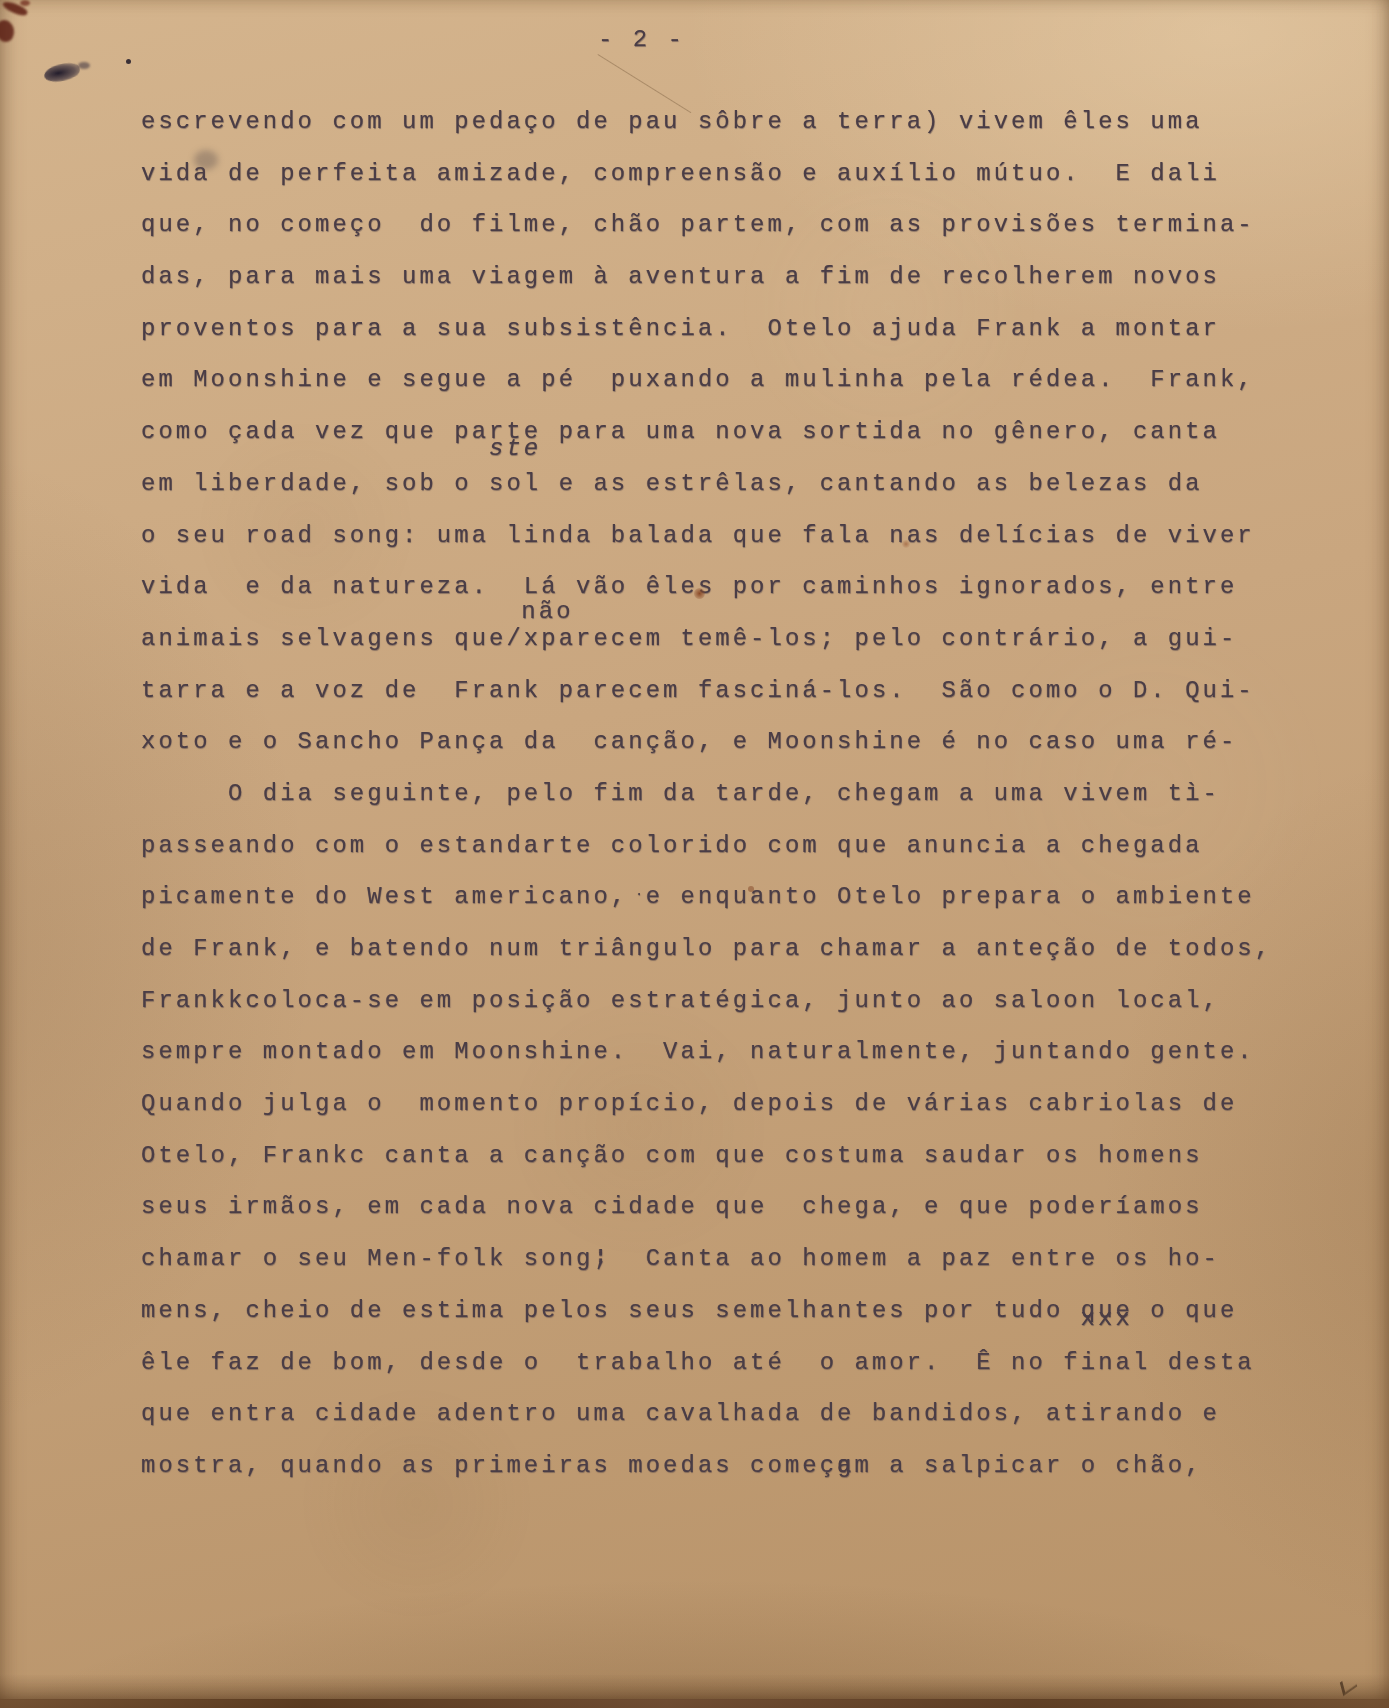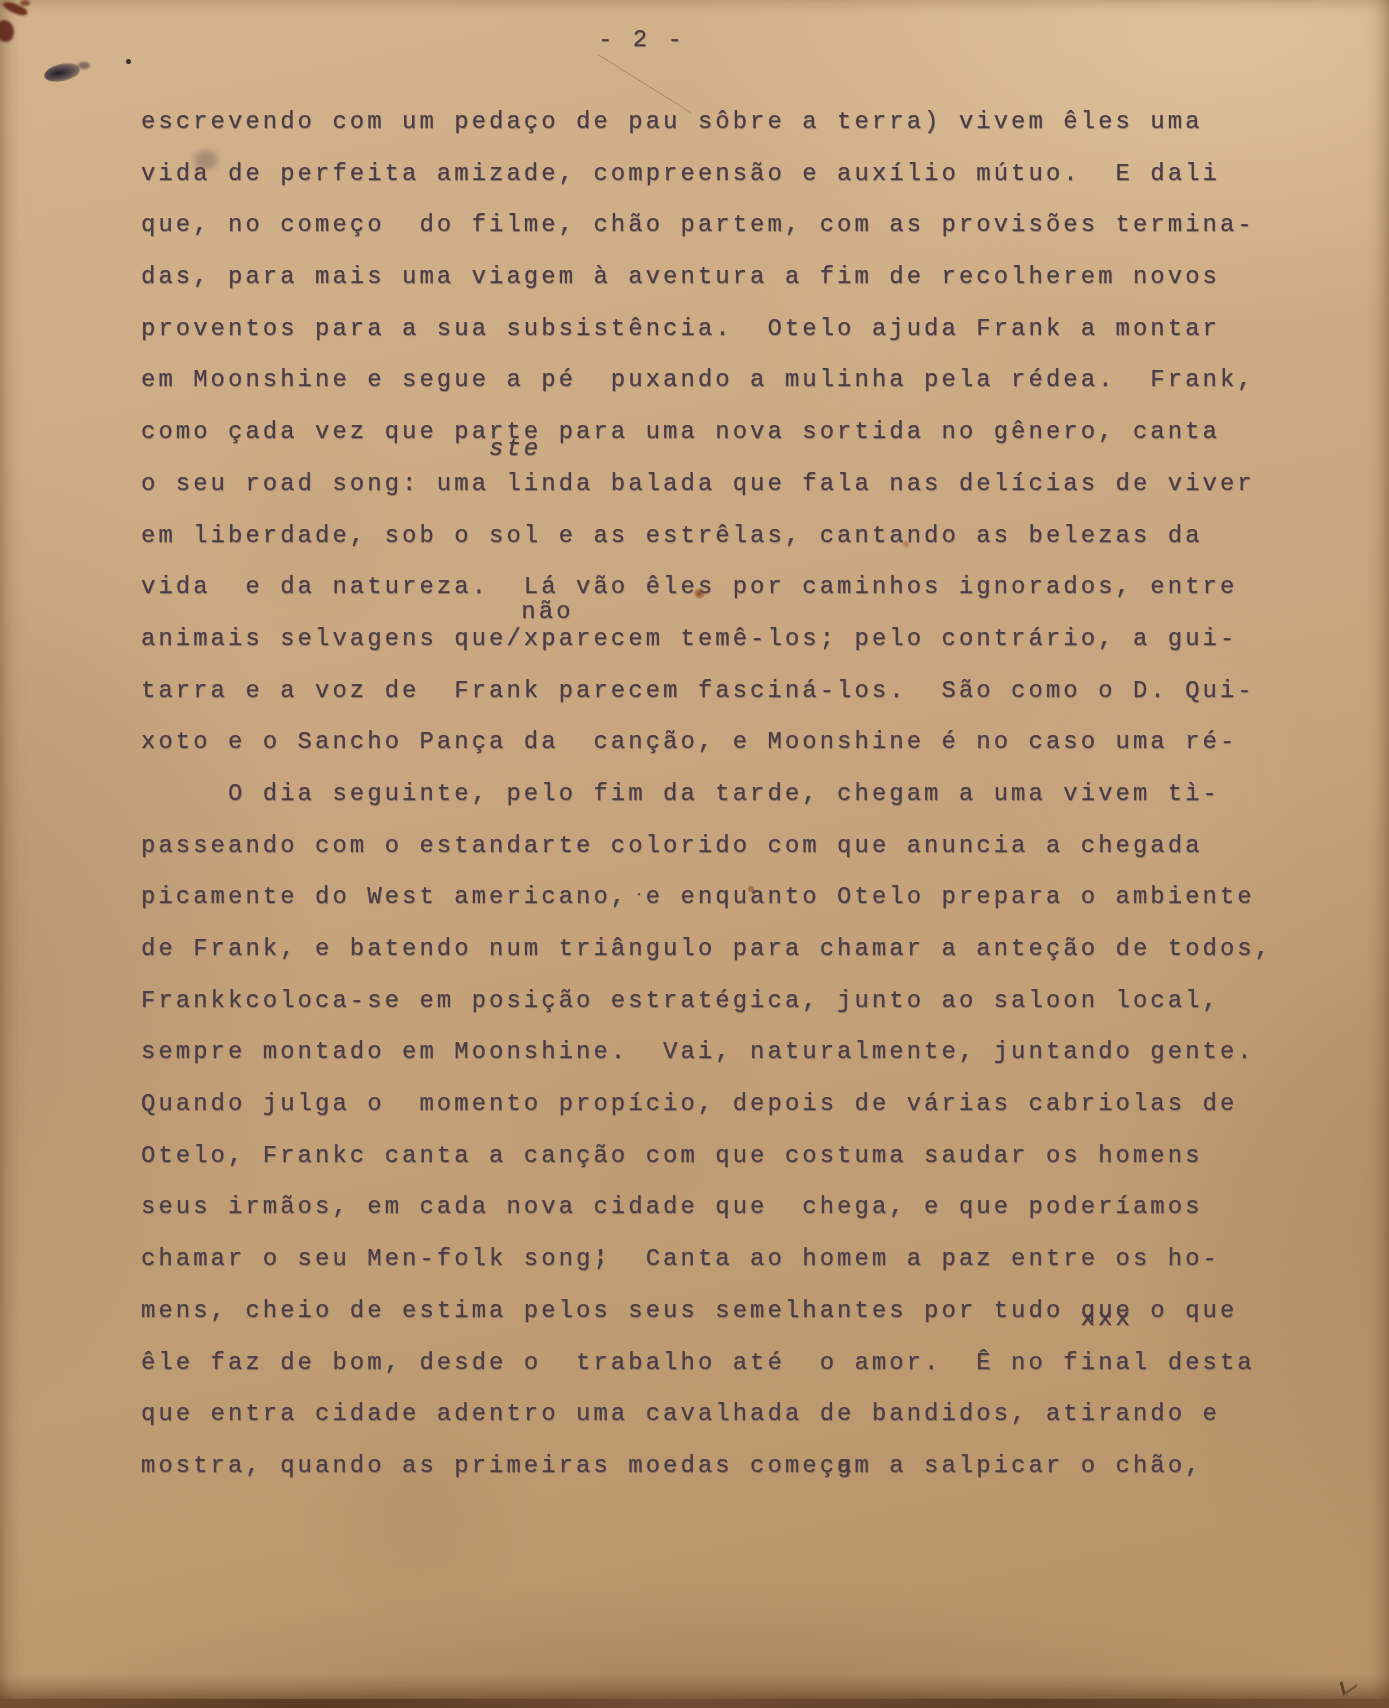--- a/index.html
+++ b/index.html
@@ -84,22 +84,22 @@
   <div class="crease mark"></div>
 
   <div class="lines" id="lines">
       <div class="line">escrevendo com um pedaço de pau sôbre a terra) vivem êles uma</div>
       <div class="line">vida de perfeita amizade, compreensão e auxílio mútuo.  E dali</div>
       <div class="line">que, no começo  do filme, chão partem, com as provisões termina-</div>
       <div class="line">das, para mais uma viagem à aventura a fim de recolherem novos</div>
       <div class="line">proventos para a sua subsistência.  Otelo ajuda Frank a montar</div>
       <div class="line">em Moonshine e segue a pé  puxando a mulinha pela rédea.  Frank,</div>
       <div class="line">como çada vez que parte para uma nova sortida no gênero, canta<span class="overlay" style="left: 348px; top: 17px; font-style: italic;">ste</span></div>
+      <div class="line">em liberdade, sob o sol e as estrêlas, cantando as belezas da</div>
       <div class="line">o seu road song: uma linda balada que fala nas delícias de viver</div>
-      <div class="line">em liberdade, sob o sol e as estrêlas, cantando as belezas da</div>
       <div class="line">vida  e da natureza.  Lá vão êles por caminhos ignorados, entre</div>
       <div class="line">animais selvagens que/xparecem temê-los; pelo contrário, a gui-<span class="overlay" style="left: 372.36px; top: -27px; margin-left: 8px;">não</span></div>
       <div class="line">tarra e a voz de  Frank parecem fasciná-los.  São como o D. Qui-</div>
       <div class="line">xoto e o Sancho Pança da  canção, e Moonshine é no caso uma ré-</div>
       <div class="line">     O dia seguinte, pelo fim da tarde, chegam a uma vivem tì-</div>
       <div class="line">passeando com o estandarte colorido com que anuncia a chegada</div>
       <div class="line">picamente do West americano, e enquanto Otelo prepara o ambiente<span class="overlay small" style="left: 494.16px; top: -2px;">·</span></div>
       <div class="line">de Frank, e batendo num triângulo para chamar a anteção de todos,</div>
       <div class="line">Frankkcoloca-se em posição estratégica, junto ao saloon local,</div>
       <div class="line">sempre montado em Moonshine.  Vai, naturalmente, juntando gente.</div>

